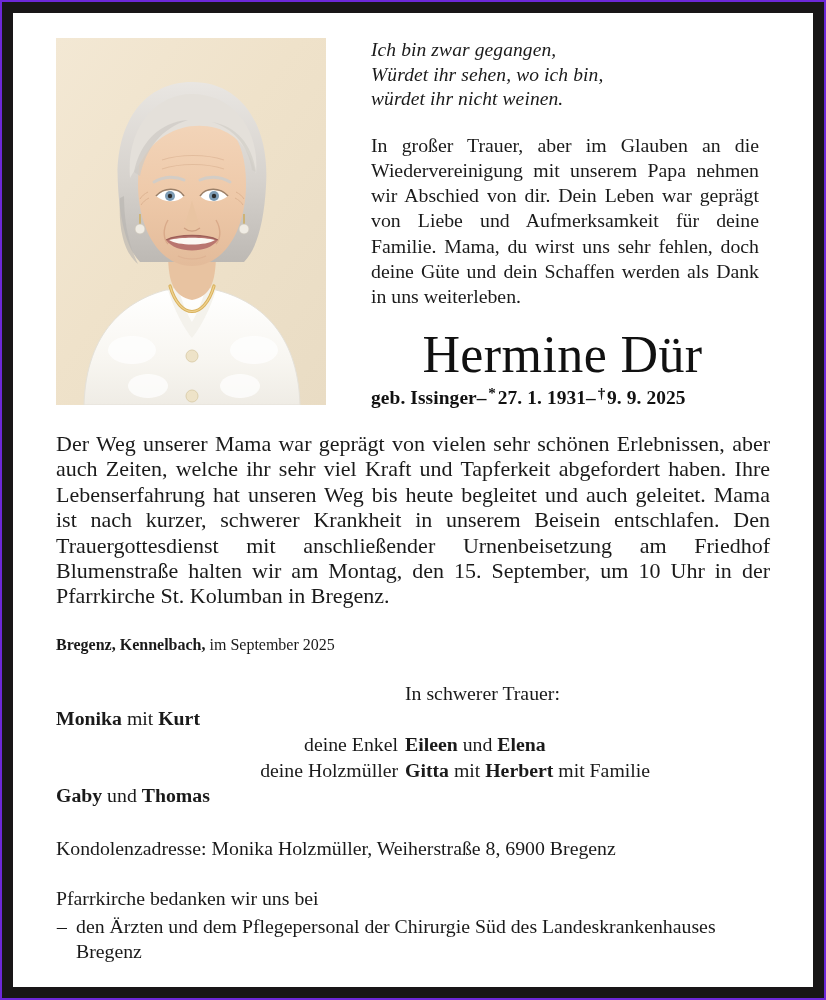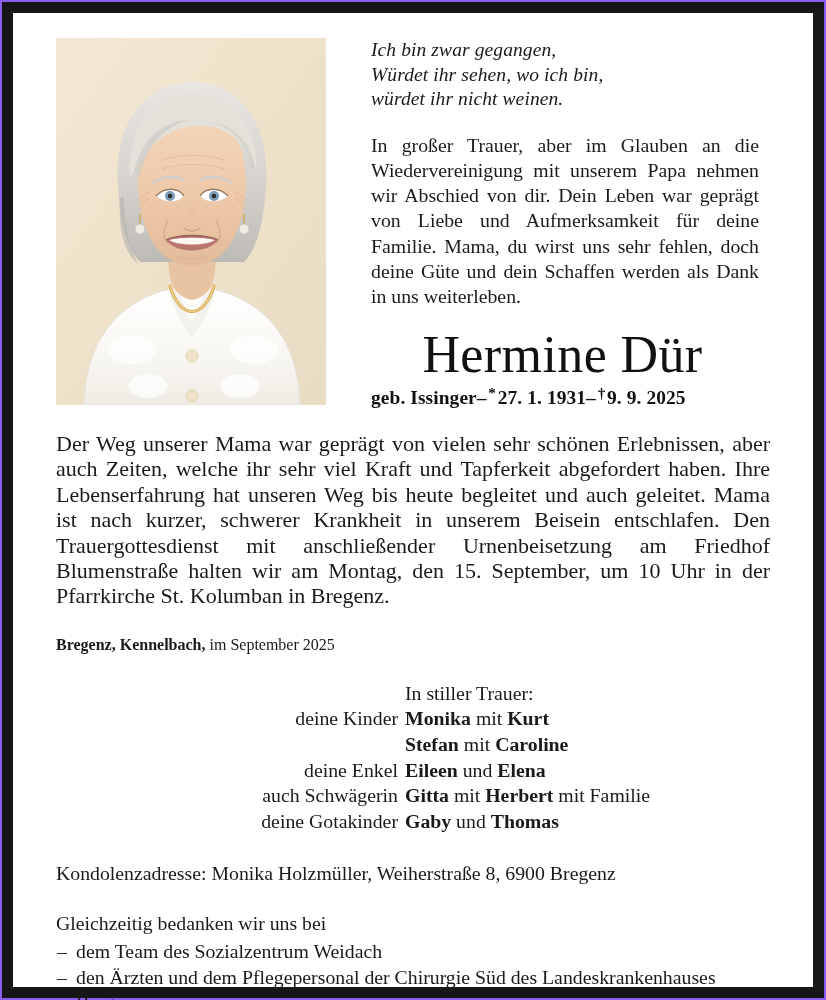--- a/index.html
+++ b/index.html
@@ -14,21 +14,21 @@
     color: #1a1a1a;
     overflow: hidden;
   }
 
   
   #obituary-card {
     position: relative;
     width: 826px;
     height: 1000px;
     box-sizing: border-box;
-    background: #8b5cf6;
+    background: #6d28d9;
     padding: 2px;
   }
   #card-border {
     position: relative;
     width: 100%;
     height: 100%;
     box-sizing: border-box;
     background: #181617;
     padding: 11px;
   }
@@ -332,52 +332,49 @@
 
         <p id="eulogy-paragraph">Der Weg unserer Mama war geprägt von vielen sehr schönen Erlebnissen, aber auch Zeiten, welche ihr sehr viel Kraft und Tapferkeit abgefordert haben. Ihre Lebenserfahrung hat unseren Weg bis heute begleitet und auch geleitet. Mama ist nach kurzer, schwerer Krankheit in unserem Beisein entschlafen. Den Trauergottesdienst mit anschließender Urnenbeisetzung am Friedhof Blumenstraße halten wir am Montag, den 15. September, um 10 Uhr in der Pfarrkirche St. Kolumban in Bregenz.</p>
 
         <p id="place-date-line">
           <span class="bold">Bregenz, Kennelbach,</span><span> im September 2025</span>
         </p>
 
         <div id="mourners-block">
           <div class="mourner-row">
             <div class="mourner-relation"></div>
-            <div class="mourner-names">In stiller Trauer:</div>
+            <div class="mourner-names">In schwerer Trauer:</div>
           </div>
           <div id="mourners-rows">
               <div class="mourner-row">
-                <div class="mourner-relation">deine Kinder</div>
                 <div class="mourner-names"><b>Monika</b> mit <b>Kurt</b></div>
               </div>
               <div class="mourner-row">
                 <div class="mourner-relation"></div>
-                <div class="mourner-names"><b>Stefan</b> mit <b>Caroline</b></div>
               </div>
               <div class="mourner-row">
                 <div class="mourner-relation">deine Enkel</div>
                 <div class="mourner-names"><b>Eileen</b> und <b>Elena</b></div>
               </div>
               <div class="mourner-row">
-                <div class="mourner-relation">auch Schwägerin</div>
+                <div class="mourner-relation">deine Holzmüller</div>
                 <div class="mourner-names"><b>Gitta</b> mit <b>Herbert</b> mit Familie</div>
               </div>
               <div class="mourner-row">
-                <div class="mourner-relation">deine Gotakinder</div>
                 <div class="mourner-names"><b>Gaby</b> und <b>Thomas</b></div>
               </div>
             </div>
         </div>
 
         <p id="condolence-line">Kondolenzadresse: Monika Holzmüller, Weiherstraße 8, 6900 Bregenz</p>
 
-        <p id="thanks-intro">Gleichzeitig bedanken wir uns bei</p>
+        <p id="thanks-intro">Pfarrkirche bedanken wir uns bei</p>
 
         <ul id="thanks-list">
-            <li><span class="dash-marker">–</span><span>dem Team des Sozialzentrum Weidach</span></li>
+            <li><span class="dash-marker">–</span></li>
             <li><span class="dash-marker">–</span><span>den Ärzten und dem Pflegepersonal der Chirurgie Süd des Landeskrankenhauses Bregenz</span></li>
           </ul>
 
       </div>
 
     </div>
   </div>
 </div>
 
 </body></html>

